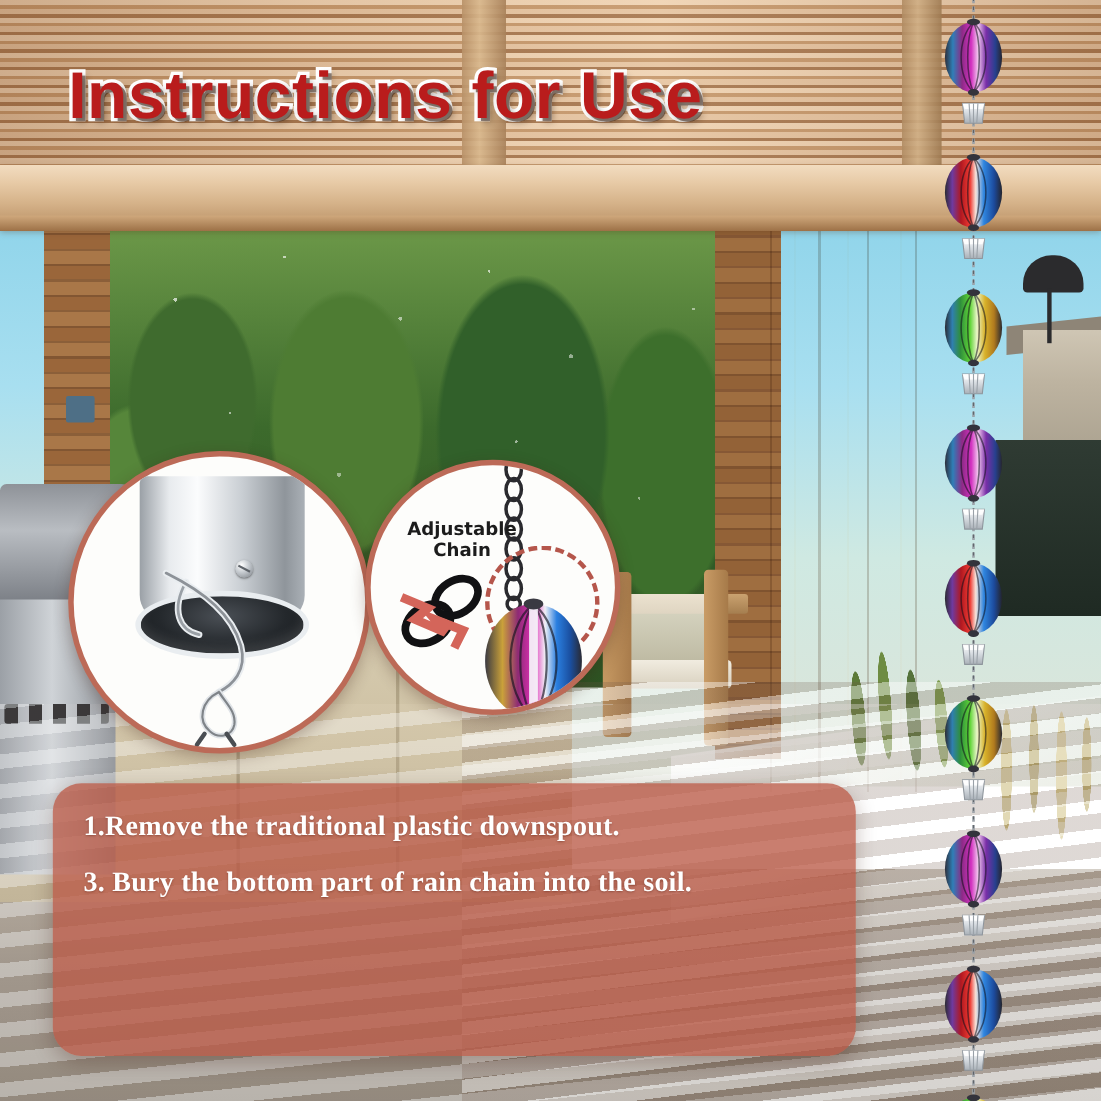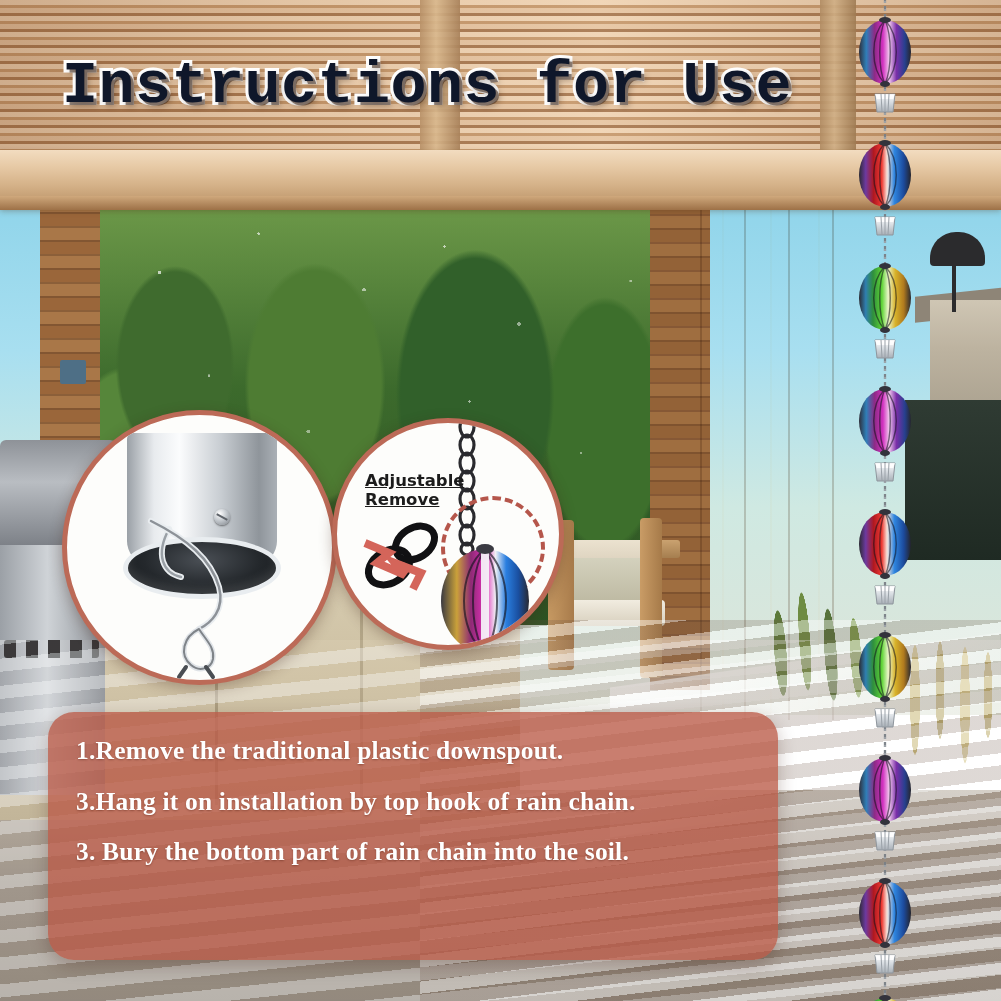--- a/index.html
+++ b/index.html
@@ -248,23 +248,23 @@
   }
   .lamp-arm{ position:absolute; left:952px; top:262px; width:4px; height:50px; background:#2b2b2d; }
   .sign{
     position:absolute; left:60px; top:360px; width:26px; height:24px;
     background:#4e6f86; border-radius:2px;
   }
 
   
   .title{
     position:absolute; left:62px; top:52px; z-index:30;
-    font-family:Liberation Mono, monospace;
+    font-family:Liberation Sans, sans-serif;
     font-weight:700; font-size:60px; letter-spacing:.5px;
-    color:#0f172a; white-space:nowrap;
+    color:#b91c1c; white-space:nowrap;
     -webkit-text-stroke:6px #ffffff;
     paint-order:stroke fill;
     text-shadow:
        3px 3px 0 rgba(60,36,21,.55),
        4px 4px 6px rgba(40,22,12,.35);
   }
 
   
   .circle{
     position:absolute; border-radius:50%;
@@ -297,22 +297,22 @@
   .screw::after{
     content:""; position:absolute; left:2px; top:7px; width:12px; height:2px;
     background:#5e6369; transform:rotate(28deg);
   }
   .hook-svg{ position:absolute; left:40px; top:100px; }
 
   
   .chain-svg{ position:absolute; left:0; top:0; }
   .adj-label{
     position:absolute; left:28px; top:48px; width:110px;
-    font-weight:700; font-size:16.5px;
-    color:#1c1c1c; line-height:1.16; font-family:"DejaVu Sans", sans-serif;text-decoration:underline;
+    text-align:center; font-weight:700; font-size:16.5px;
+    color:#1c1c1c; line-height:1.16; font-family:"DejaVu Sans", sans-serif;
   }
   .link-icon{ position:absolute; left:22px; top:96px; }
   .dashed-ring{
     position:absolute; left:104px; top:73px; width:104px; height:104px;
     border:4px dashed #b5564b; border-radius:50%;
   }
   .orn-big{ position:absolute; left:98px; top:118px; }
 
   
   .rainchain{ position:absolute; left:855px; top:-10px; z-index:26; }
@@ -417,21 +417,21 @@
         <ellipse cx="130" cy="94" rx="7" ry="10"></ellipse>
         <ellipse cx="130" cy="112" rx="7" ry="10"></ellipse>
       </g>
       <circle cx="130" cy="126" r="6" fill="none" stroke="#2a2a2e" stroke-width="3.2"></circle>
     </svg>
 
     <div class="dashed-ring"></div>
 
     <div class="adj-label">
       <span>Adjustable</span><br>
-      <span>Remove</span>
+      <span>Chain</span>
     </div>
 
     <svg class="link-icon" width="86" height="78" viewBox="0 0 86 78">
       <g fill="none" stroke="#111113" stroke-width="7" stroke-linecap="round">
         <ellipse cx="30" cy="48" rx="22" ry="16" transform="rotate(-32 30 48)"></ellipse>
         <ellipse cx="56" cy="24" rx="21" ry="15" transform="rotate(-32 56 24)"></ellipse>
       </g>
       <path d="M6 24 L30 34 L18 44 L46 56 L36 44 L62 54 L54 70" fill="none" stroke="#d4655a" stroke-width="8" stroke-linejoin="miter" stroke-linecap="butt"></path>
     </svg>
 
@@ -562,17 +562,16 @@
     <use href="#bead" x="30" y="728"></use>
     <use href="#ornP" x="30" y="800"></use>
     <use href="#bead" x="30" y="851"></use>
     <use href="#ornR" x="30" y="923"></use>
     <use href="#bead" x="30" y="974"></use>
     <use href="#ornG" x="30" y="1040"></use>
   </svg>
 
   <div class="panel">
     <div class="panel-line">1.Remove the traditional plastic downspout.</div>
-    <div class="panel-line">3.Hang it on installation by top hook of rain chain.</div>
     <div class="panel-line">3. Bury the bottom part of rain chain into the soil.</div>
   </div>
 
 </div>
 
 </body></html>

